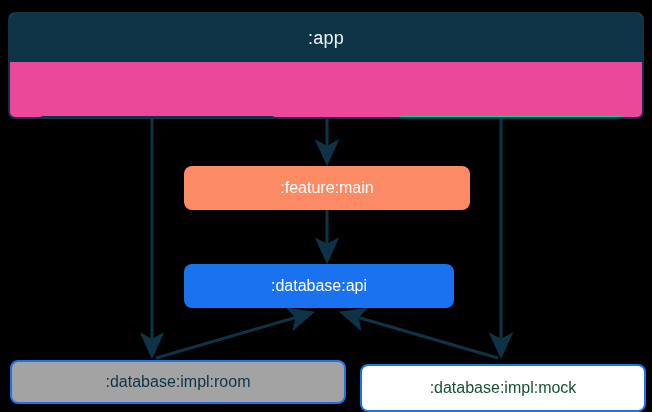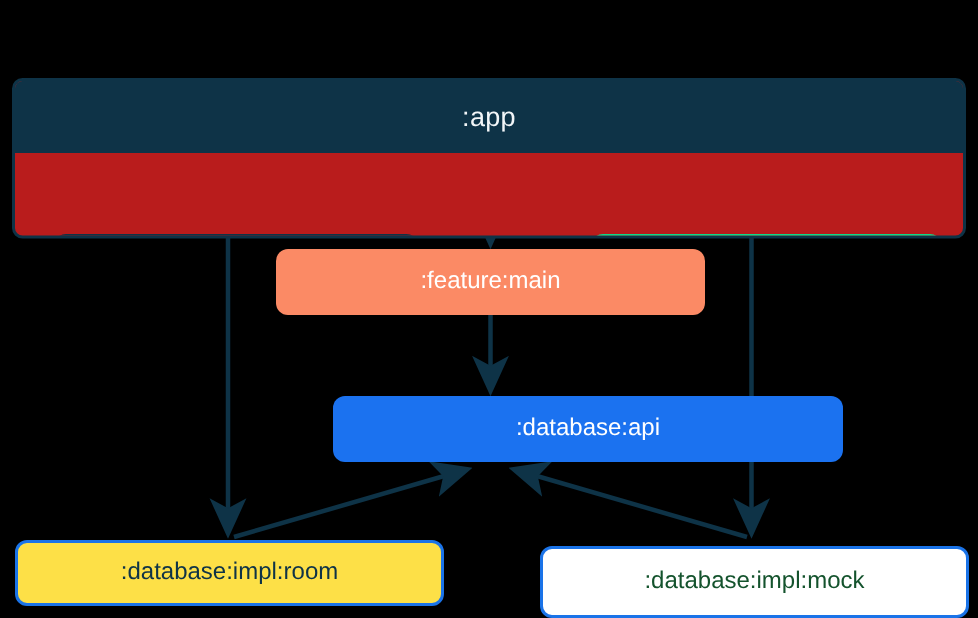--- a/index.html
+++ b/index.html
@@ -36,23 +36,22 @@
     position: absolute;
     border-radius: 7px;
     overflow: hidden;
     box-sizing: border-box;
   }
   #cluster-app {
     left: 8px;
     top: 12px;
     width: 636px;
     height: 107px;
-    background: #b91c1c;
+    background: #ec4899;
     border: 2px solid #0e3347;
-    margin-top: 40px;
   }
   .cluster-title {
     height: 48px;
     background: #0e3347;
     color: #f2f6f8;
     display: flex;
     align-items: center;
     justify-content: center;
     font-size: 18px;
     letter-spacing: .2px;
@@ -94,32 +93,31 @@
     left: 184px;
     top: 166px;
     width: 286px;
     height: 44px;
     background: #fb8a65;
     color: #ffffff;
   }
   #node-database-api {
     left: 184px;
     top: 264px;
-    width: 340px;
+    width: 270px;
     height: 44px;
     background: #1b72f0;
     color: #ffffff;
-    margin-left: 38px;
   }
   #node-database-impl-room {
     left: 10px;
     top: 360px;
-    width: 286px;
+    width: 336px;
     height: 44px;
-    background: #fde047;
+    background: #a3a3a3;
     color: #0e3347;
     border: 2px solid #1a73e8;
   }
   #node-database-impl-mock {
     left: 360px;
     top: 364px;
     width: 286px;
     height: 48px;
     background: #ffffff;
     color: #14532d;

